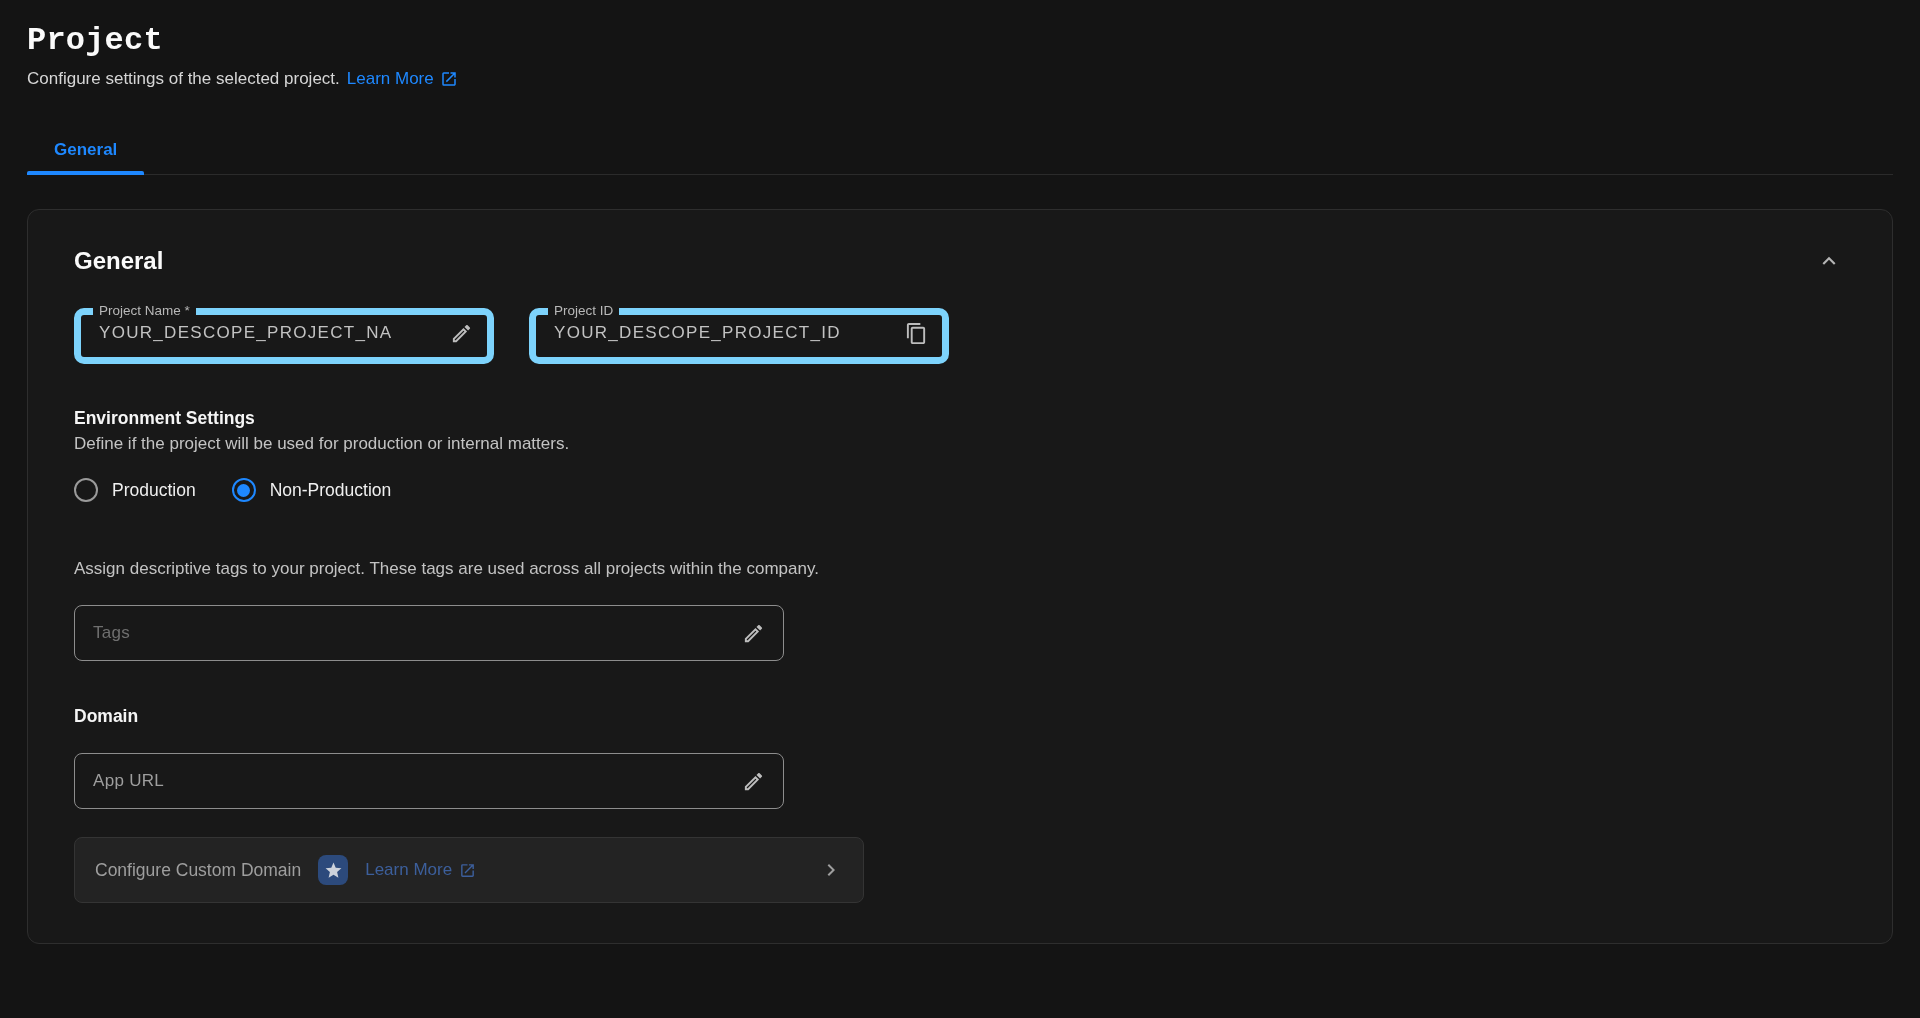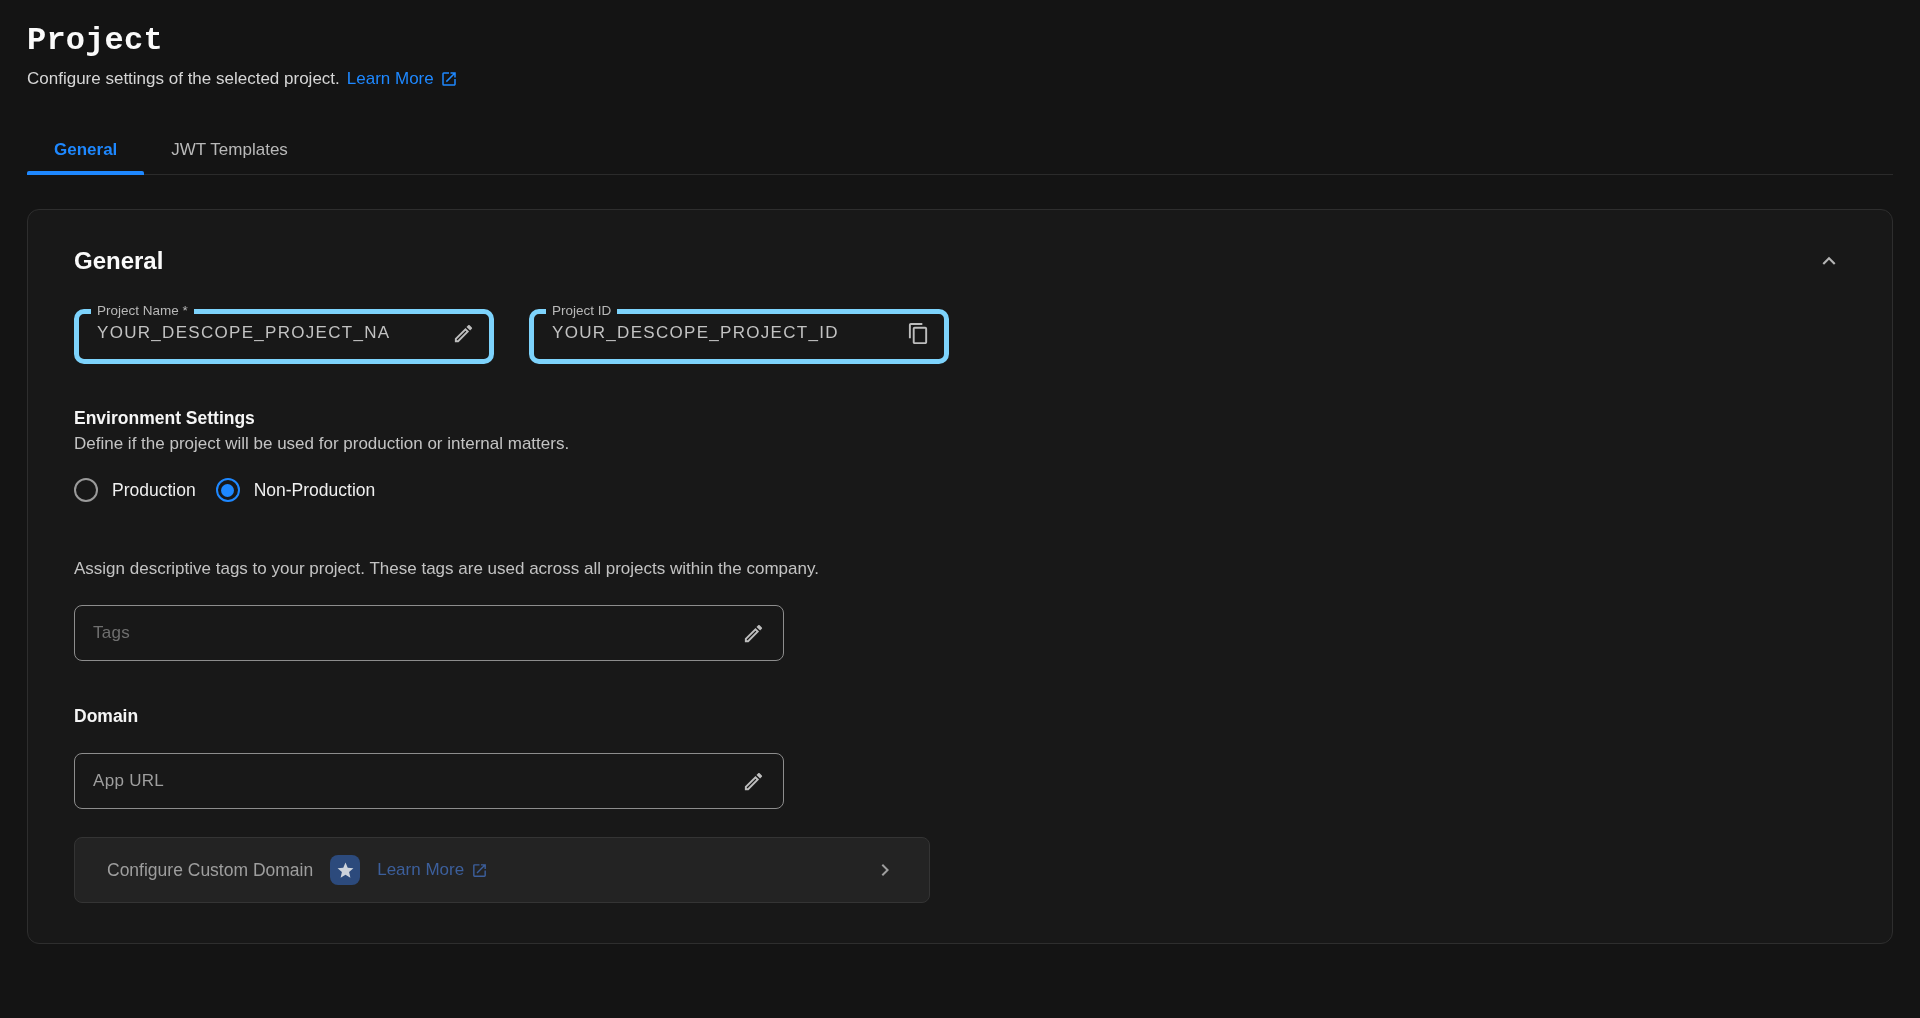--- a/index.html
+++ b/index.html
@@ -23,53 +23,53 @@
   
   .card { margin-top:34px; width:1866px; background:#181818; border:1px solid #2e2e2e;
           border-radius:12px; padding:34px 46px 40px 46px; }
   .card-header { display:flex; align-items:center; justify-content:space-between; }
   .card-title { font-size:24px; font-weight:700; color:#fafafa; }
   .icon-btn { background:none; border:none; cursor:pointer; color:#b5b5b5; display:flex; align-items:center; padding:4px; }
   .icon-btn svg { width:26px; height:26px; fill:currentColor; }
 
   
   .fields-row { display:flex; gap:35px; margin-top:28px; }
-  fieldset.field { border:5px solid #7dd3fc; border-radius:10px; width:420px; height:58px; position:relative; }
+  fieldset.field { border:7px solid #7dd3fc; border-radius:10px; width:420px; height:58px; position:relative; }
   fieldset.field legend { margin-left:12px; padding:0 6px; font-size:13.5px; color:#b8b8b8; line-height:10px; }
   .field-body { display:flex; align-items:center; height:34px; padding:0 14px 0 18px; gap:8px; }
   .field-value { font-size:17px; color:#c2c2c2; letter-spacing:1.3px; white-space:nowrap; overflow:hidden; flex:1; }
   .field-value.clip { max-width:293px; flex:0 1 auto; }
   .spacer { flex:1; }
   .mini-icon { width:23px; height:23px; fill:#bdbdbd; flex:none; cursor:pointer; }
 
   
   .section-title { font-size:17.5px; font-weight:700; color:#f5f5f5; }
   .section-desc  { font-size:17px; color:#c3c3c3; margin-top:5px; }
   .mt-env   { margin-top:44px; }
   .mt-tags  { margin-top:57px; }
   .mt-dom   { margin-top:45px; }
 
   
-  .radio-row { display:flex; align-items:center; gap:20px; margin-top:24px; }
+  .radio-row { display:flex; align-items:center; gap:36px; margin-top:24px; }
   .radio-item { display:flex; align-items:center; gap:14px; cursor:pointer; }
   .radio-circle { width:24px; height:24px; border-radius:50%; border:2.5px solid #9a9a9a; position:relative; flex:none; }
   .radio-item.checked .radio-circle { border-color:#1e88ff; }
   .radio-item.checked .radio-circle::after { content:""; position:absolute; inset:3.5px; border-radius:50%; background:#1e88ff; }
   .radio-label { font-size:17.5px; color:#f0f0f0; }
 
   
   .wide-input { width:710px; height:56px; border:1px solid #8d8d8d; border-radius:8px;
                 display:flex; align-items:center; padding:0 18px 0 18px; margin-top:26px; cursor:text; }
   .placeholder { font-size:17px; letter-spacing:.3px; }
   .ph-dim { color:#6f6f6f; }
   .ph-mid { color:#9e9e9e; }
 
   
-  .custom-row { width:856px; height:66px; margin-top:28px; background:#232323; border:1px solid #343434;
-                border-radius:8px; display:flex; align-items:center; padding:0 32px; gap:17px; cursor:pointer; }
+  .custom-row { width:790px; height:66px; margin-top:28px; background:#232323; border:1px solid #343434;
+                border-radius:8px; display:flex; align-items:center; padding:0 20px; gap:17px; cursor:pointer; }
   .custom-label { font-size:17.5px; color:#9e9e9e; }
   .star-badge { width:30px; height:30px; border-radius:8px; background:#2c4a7c; display:flex;
                 align-items:center; justify-content:center; flex:none; }
   .star-badge svg { width:19px; height:19px; fill:#ccd2db; }
   .muted-link { color:#3c5f9c; font-size:17px; font-weight:500; display:inline-flex; align-items:center; gap:7px; cursor:pointer; }
   .muted-link .ext-icon { width:17px; height:17px; }
   .chev-right { width:24px; height:24px; fill:#9e9e9e; flex:none; }
 </style>
 </head>
 <body>
@@ -82,21 +82,20 @@
     <a class="link">
       <span>Learn More</span>
       <svg class="ext-icon" viewBox="0 0 24 24">
           <path d="M19 19H5V5h7V3H5a2 2 0 0 0-2 2v14a2 2 0 0 0 2 2h14c1.1 0 2-.9 2-2v-7h-2v7zM14 3v2h3.59l-9.83 9.83 1.41 1.41L19 6.41V10h2V3h-7z"></path>
         </svg>
     </a>
   </div>
 
   <div class="tabs">
     <div class="tab active">General</div>
-    <div class="tab">JWT Templates</div>
   </div>
 
   <div class="card">
 
     <div class="card-header">
       <div class="card-title">General</div>
       <button class="icon-btn">
         <svg viewBox="0 0 24 24">
             <path d="M7.41 15.41 12 10.83l4.59 4.58L18 14l-6-6-6 6z"></path>
           </svg>

